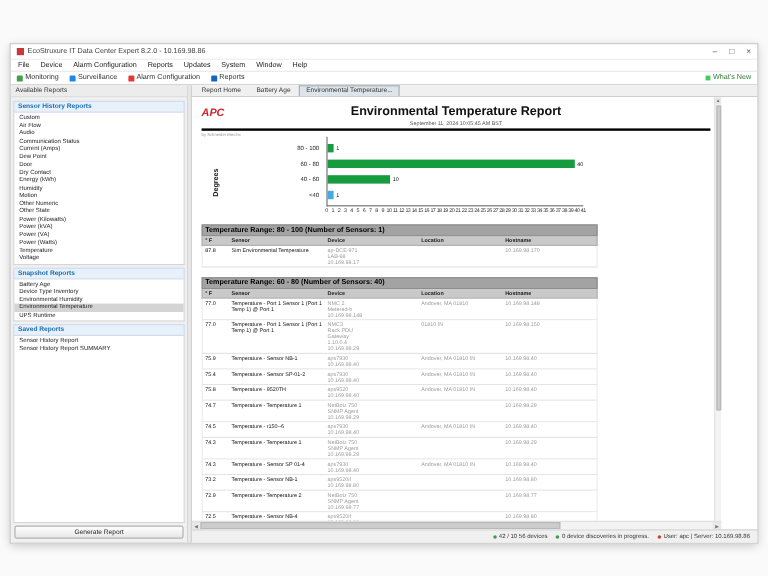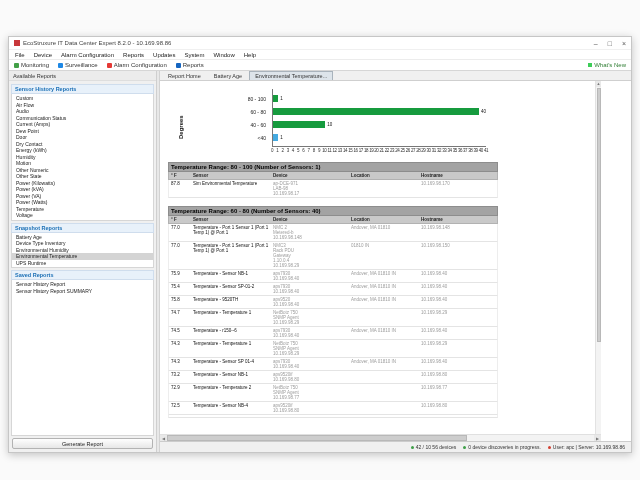--- a/index.html
+++ b/index.html
@@ -215,20 +215,29 @@
     <div class="main-panel">
       <div class="tabbar">
           <span class="tab">Report Home</span>
           <span class="tab">Battery Age</span>
           <span class="tab selected">Environmental Temperature...</span>
         </div>
 
       <div class="viewport">
         <div class="report">
 
+          <div class="report-head">
+            <span class="apc-logo">
+              <span class="apc-word">APC</span><br>
+              <span class="apc-sub">by Schneider Electric</span>
+            </span>
+            <div class="report-title">Environmental Temperature Report</div>
+            <div class="report-subtitle">September 11, 2024 10:05:45 AM BST</div>
+            <div class="title-rule"></div>
+          </div>
 
           <div class="chart">
             <span class="ylabel">Degrees</span>
             <div class="plot">
                 <div class="bar-row">
                   <span class="bar-cat">80 - 100</span>
                   <div class="bar" style="width: 5.21951px; background: rgb(22, 155, 62);"></div>
                   <span class="bar-val">1</span>
                 </div>
                 <div class="bar-row">

